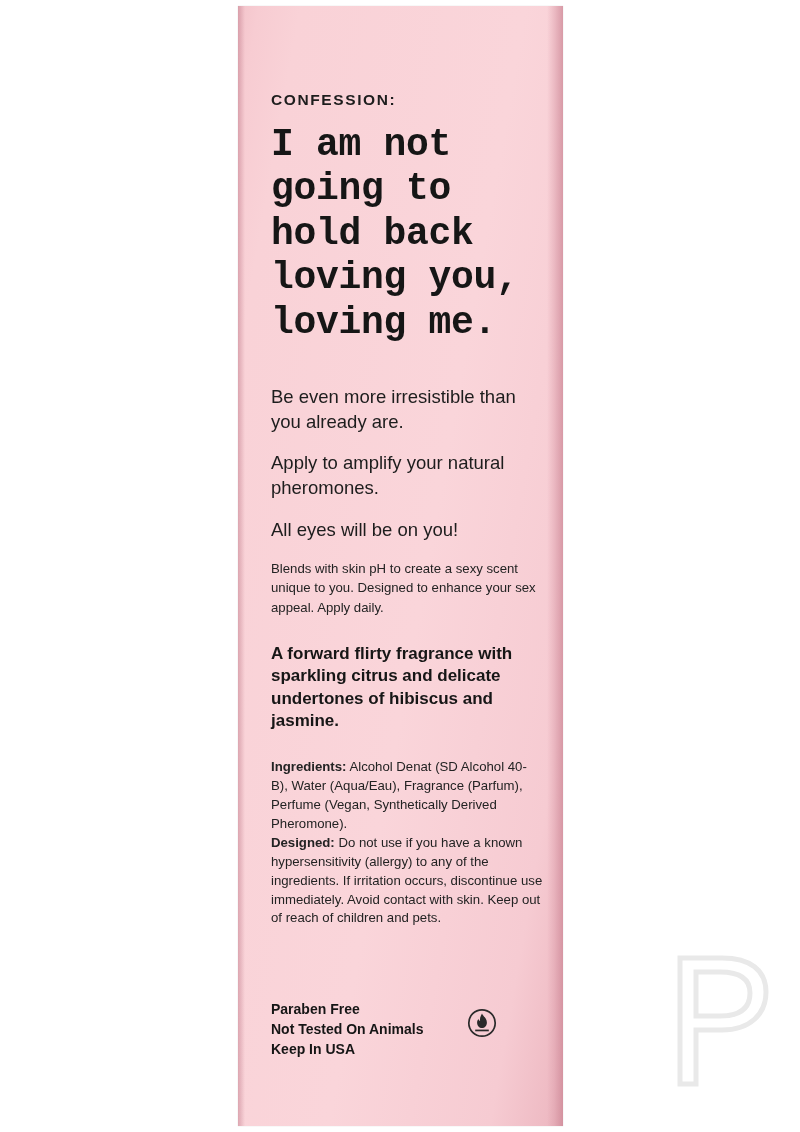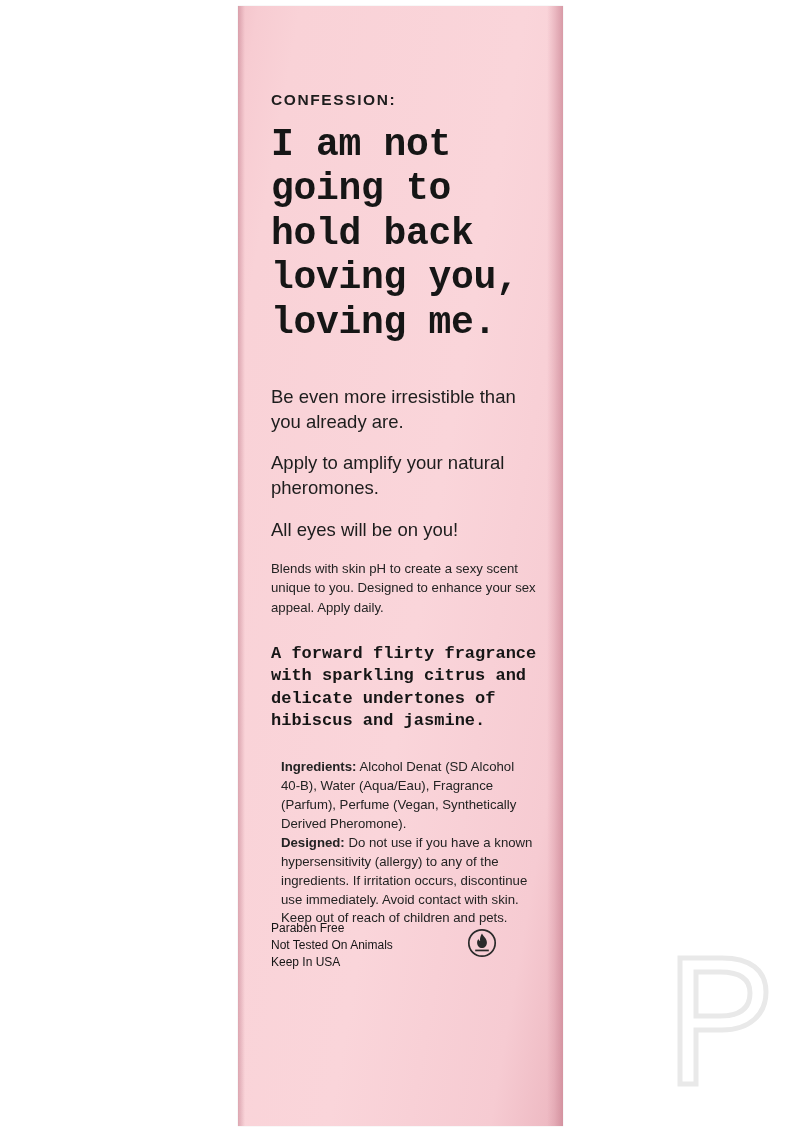--- a/index.html
+++ b/index.html
@@ -94,40 +94,39 @@
     margin: 0 0 18px 0;
     color: #232323;
   }
 
   .fragrance {
     font-size: 17px;
     line-height: 1.32;
     font-weight: bold;
     margin: 26px 0 26px 0;
     color: #161616;
-    font-family: Liberation Mono, monospace;
   }
 
   .fineprint {
     font-size: 13.2px;
     line-height: 1.43;
     color: #232323;
-    margin: 10px;
+    margin: 0;
   }
   .fineprint b { font-weight: bold; }
   .fineprint .para { margin: 0; }
 
   .claims {
     position: absolute;
     left: 33px;
-    top: 914px;
+    top: 994px;
     width: 272px;
-    font-size: 12px;
+    font-size: 14px;
     line-height: 1.42;
-    font-weight: normal;
+    font-weight: bold;
     color: #151515;
   }
   .claims .lines { display: inline-block; vertical-align: top; }
   .flame-badge {
     position: absolute;
     left: 196px;
     top: 8px;
     width: 30px;
     height: 30px;
   }

